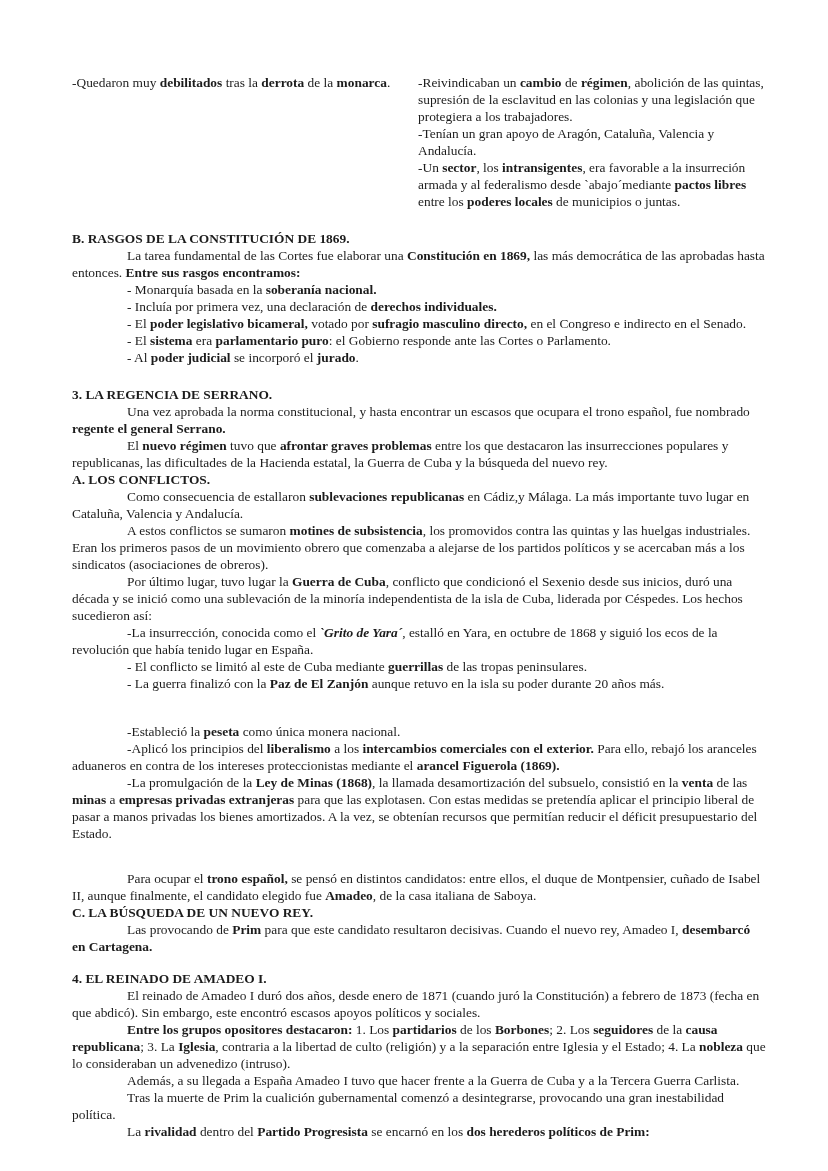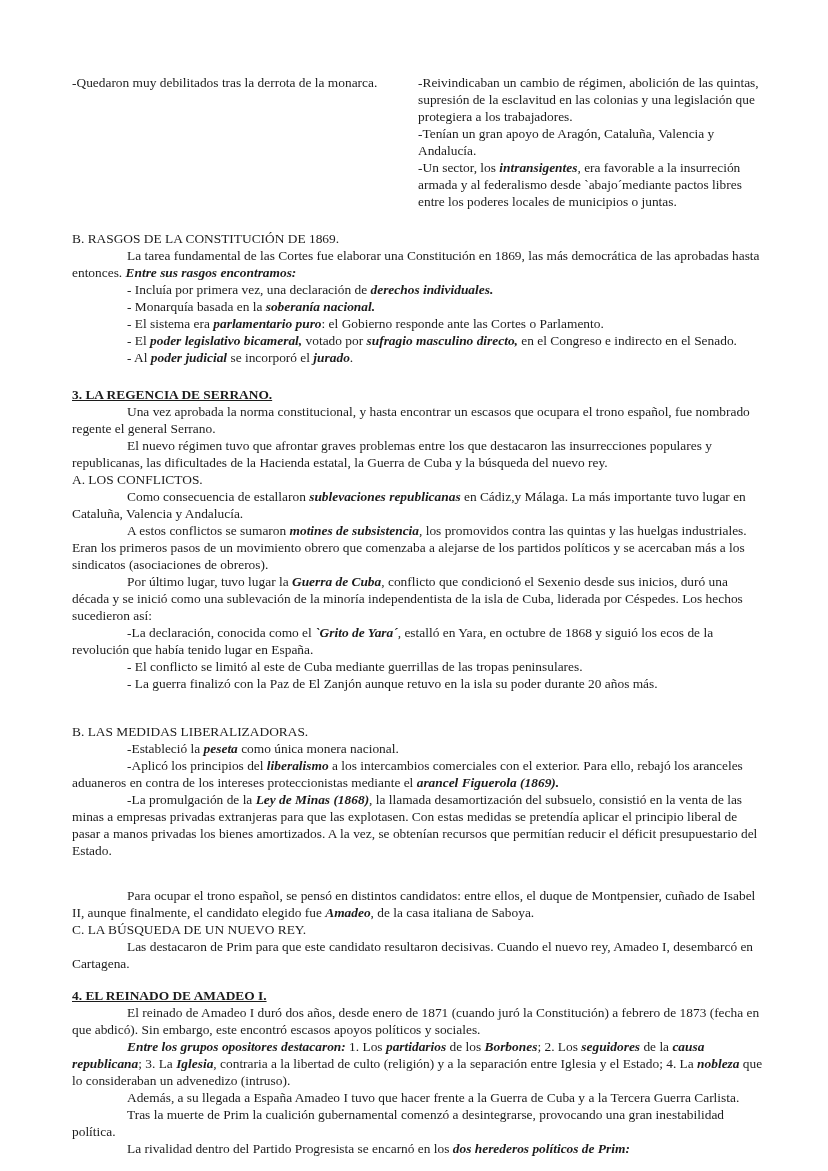--- a/index.html
+++ b/index.html
@@ -21,24 +21,24 @@
     background: #ffffff;
   }
   .top-cols { display: flex; align-items: flex-start; }
   .col-left  { width: 346px; flex: none; }
   .col-right { flex: 1; }
   .para { margin: 0; }
   .ind-first { text-indent: 55px; }
   .ind-block { margin-left: 55px; }
   .ind-none  { }
   .r-p  { }
-  .r-b  { font-weight: 400; }
+  .r-b  { font-weight: 700; }
   .r-i  { font-style: italic; font-weight: bold; }
-  .r-bi { font-weight: 700; font-style: italic; }
-  .r-bu { font-weight: 700; text-decoration: underline; }
+  .r-bi { font-weight: 700; }
+  .r-bu { font-weight: 700; }
   .section { margin-top: 17px; }
   #sections .section:nth-child(1) { margin-top: 20px; }
   #sections .section:nth-child(2) { margin-top: 20px; }
   #sections .section:nth-child(3) { margin-top: 31px; }
   #sections .section:nth-child(4) { margin-top: 28px; }
   #sections .section:nth-child(5) { margin-top: 15px; }
 </style>
 </head>
 <body style="background: rgb(255, 255, 255); color: rgb(28, 28, 28);">
 
@@ -50,48 +50,47 @@
     <div class="col-right" id="top-right">
         <div class="para ind-none"><span class="r-p">-Reivindicaban un </span><span class="r-b">cambio</span><span class="r-p"> de </span><span class="r-b">régimen</span><span class="r-p">, abolición de las quintas, supresión de la esclavitud en las colonias y una legislación que protegiera a los trabajadores.</span></div>
         <div class="para ind-none"><span class="r-p">-Tenían un gran apoyo de Aragón, Cataluña, Valencia y Andalucía.</span></div>
         <div class="para ind-none"><span class="r-p">-Un </span><span class="r-b">sector</span><span class="r-p">, los </span><span class="r-bi">intransigentes</span><span class="r-p">, era favorable a la insurreción armada y al federalismo desde `abajo´mediante </span><span class="r-b">pactos libres</span><span class="r-p"> entre los </span><span class="r-b">poderes locales</span><span class="r-p"> de municipios o juntas.</span></div>
       </div>
   </div>
   <div id="sections">
       <div class="section">
         <div class="para ind-none"><span class="r-b">B. RASGOS DE LA CONSTITUCIÓN DE 1869.</span></div>
         <div class="para ind-first"><span class="r-p">La tarea fundamental de las Cortes fue elaborar una </span><span class="r-b">Constitución en 1869,</span><span class="r-p"> las más democrática de las aprobadas hasta entonces. </span><span class="r-bi">Entre sus rasgos encontramos:</span></div>
+        <div class="para ind-block"><span class="r-p">- Monarquía basada en la </span><span class="r-bi">soberanía nacional.</span></div>
         <div class="para ind-block"><span class="r-p">- Incluía por primera vez, una declaración de </span><span class="r-bi">derechos individuales.</span></div>
-        <div class="para ind-block"><span class="r-p">- Monarquía basada en la </span><span class="r-bi">soberanía nacional.</span></div>
+        <div class="para ind-block"><span class="r-p">- El </span><span class="r-bi">poder legislativo bicameral,</span><span class="r-p"> votado por </span><span class="r-bi">sufragio masculino directo,</span><span class="r-p"> en el Congreso e indirecto en el Senado.</span></div>
         <div class="para ind-block"><span class="r-p">- El </span><span class="r-b">sistema</span><span class="r-p"> era </span><span class="r-bi">parlamentario puro</span><span class="r-p">: el Gobierno responde ante las Cortes o Parlamento.</span></div>
-        <div class="para ind-block"><span class="r-p">- El </span><span class="r-bi">poder legislativo bicameral,</span><span class="r-p"> votado por </span><span class="r-bi">sufragio masculino directo,</span><span class="r-p"> en el Congreso e indirecto en el Senado.</span></div>
         <div class="para ind-block"><span class="r-p">- Al </span><span class="r-bi">poder judicial</span><span class="r-p"> se incorporó el </span><span class="r-bi">jurado</span><span class="r-p">.</span></div>
       </div>
       <div class="section">
         <div class="para ind-none"><span class="r-bu">3. LA REGENCIA DE SERRANO.</span></div>
         <div class="para ind-first"><span class="r-p">Una vez aprobada la norma constitucional, y hasta encontrar un escasos que ocupara el trono español, fue nombrado </span><span class="r-b">regente el general Serrano.</span></div>
         <div class="para ind-first"><span class="r-p">El </span><span class="r-b">nuevo régimen</span><span class="r-p"> tuvo que </span><span class="r-b">afrontar graves problemas</span><span class="r-p"> entre los que destacaron las insurrecciones populares y republicanas, las dificultades de la Hacienda estatal, la Guerra de Cuba y la búsqueda del nuevo rey.</span></div>
         <div class="para ind-none"><span class="r-b">A. LOS CONFLICTOS.</span></div>
         <div class="para ind-first"><span class="r-p">Como consecuencia de estallaron </span><span class="r-bi">sublevaciones republicanas</span><span class="r-p"> en Cádiz,y Málaga. La más importante tuvo lugar en Cataluña, Valencia y Andalucía.</span></div>
         <div class="para ind-first"><span class="r-p">A estos conflictos se sumaron </span><span class="r-bi">motines de subsistencia</span><span class="r-p">, los promovidos contra las quintas y las huelgas industriales. Eran los primeros pasos de un movimiento obrero que comenzaba a alejarse de los partidos políticos y se acercaban más a los sindicatos (asociaciones de obreros).</span></div>
         <div class="para ind-first"><span class="r-p">Por último lugar, tuvo lugar la </span><span class="r-bi">Guerra de Cuba</span><span class="r-p">, conflicto que condicionó el Sexenio desde sus inicios, duró una década y se inició como una sublevación de la minoría independentista de la isla de Cuba, liderada por Céspedes. Los hechos sucedieron así:</span></div>
-        <div class="para ind-first"><span class="r-p">-La declaración, conocida como el </span><span class="r-i">`Grito de Yara´</span><span class="r-p">, estalló en Yara, en octubre de 1868 y siguió los ecos de la revolución que había tenido lugar en España.</span></div>
+        <div class="para ind-first"><span class="r-p">-La insurrección, conocida como el </span><span class="r-i">`Grito de Yara´</span><span class="r-p">, estalló en Yara, en octubre de 1868 y siguió los ecos de la revolución que había tenido lugar en España.</span></div>
         <div class="para ind-block"><span class="r-p">- El conflicto se limitó al este de Cuba mediante </span><span class="r-b">guerrillas</span><span class="r-p"> de las tropas peninsulares.</span></div>
         <div class="para ind-block"><span class="r-p">- La guerra finalizó con la </span><span class="r-b">Paz de El Zanjón</span><span class="r-p"> aunque retuvo en la isla su poder durante 20 años más.</span></div>
       </div>
       <div class="section">
-        <div class="para ind-none"><span class="r-b">B. LAS MEDIDAS LIBERALIZADORAS.</span></div>
         <div class="para ind-block"><span class="r-p">-Estableció la </span><span class="r-bi">peseta</span><span class="r-p"> como única monera nacional.</span></div>
         <div class="para ind-first"><span class="r-p">-Aplicó los principios del </span><span class="r-bi">liberalismo</span><span class="r-p"> a los </span><span class="r-b">intercambios comerciales con el exterior.</span><span class="r-p"> Para ello, rebajó los aranceles aduaneros en contra de los intereses proteccionistas mediante el </span><span class="r-bi">arancel Figuerola (1869).</span></div>
         <div class="para ind-first"><span class="r-p">-La promulgación de la </span><span class="r-bi">Ley de Minas (1868)</span><span class="r-p">, la llamada desamortización del subsuelo, consistió en la </span><span class="r-b">venta</span><span class="r-p"> de las </span><span class="r-b">minas</span><span class="r-p"> a </span><span class="r-b">empresas privadas extranjeras</span><span class="r-p"> para que las explotasen. Con estas medidas se pretendía aplicar el principio liberal de pasar a manos privadas los bienes amortizados. A la vez, se obtenían recursos que permitían reducir el déficit presupuestario del Estado.</span></div>
       </div>
       <div class="section">
         <div class="para ind-first"><span class="r-p">Para ocupar el </span><span class="r-b">trono español,</span><span class="r-p"> se pensó en distintos candidatos: entre ellos, el duque de Montpensier, cuñado de Isabel II, aunque finalmente, el candidato elegido fue </span><span class="r-bi">Amadeo</span><span class="r-p">, de la casa italiana de Saboya.</span></div>
         <div class="para ind-none"><span class="r-b">C. LA BÚSQUEDA DE UN NUEVO REY.</span></div>
-        <div class="para ind-first"><span class="r-p">Las destacaron de </span><span class="r-b">Prim</span><span class="r-p"> para que este candidato resultaron decisivas. Cuando el nuevo rey, Amadeo I, </span><span class="r-b">desembarcó en Cartagena.</span></div>
+        <div class="para ind-first"><span class="r-p">Las provocando de </span><span class="r-b">Prim</span><span class="r-p"> para que este candidato resultaron decisivas. Cuando el nuevo rey, Amadeo I, </span><span class="r-b">desembarcó en Cartagena.</span></div>
       </div>
       <div class="section">
         <div class="para ind-none"><span class="r-bu">4. EL REINADO DE AMADEO I.</span></div>
         <div class="para ind-first"><span class="r-p">El reinado de Amadeo I duró dos años, desde enero de 1871 (cuando juró la Constitución) a febrero de 1873 (fecha en que abdicó). Sin embargo, este encontró escasos apoyos políticos y sociales.</span></div>
         <div class="para ind-first"><span class="r-bi">Entre los grupos opositores destacaron:</span><span class="r-p"> 1. Los </span><span class="r-bi">partidarios</span><span class="r-p"> de los </span><span class="r-bi">Borbones</span><span class="r-p">; 2. Los </span><span class="r-bi">seguidores</span><span class="r-p"> de la </span><span class="r-bi">causa republicana</span><span class="r-p">; 3. La </span><span class="r-bi">Iglesia</span><span class="r-p">, contraria a la libertad de culto (religión) y a la separación entre Iglesia y el Estado; 4. La </span><span class="r-bi">nobleza</span><span class="r-p"> que lo consideraban un advenedizo (intruso).</span></div>
         <div class="para ind-first"><span class="r-p">Además, a su llegada a España Amadeo I tuvo que hacer frente a la Guerra de Cuba y a la Tercera Guerra Carlista.</span></div>
         <div class="para ind-first"><span class="r-p">Tras la muerte de Prim la cualición gubernamental comenzó a desintegrarse, provocando una gran inestabilidad política.</span></div>
         <div class="para ind-first"><span class="r-p">La </span><span class="r-b">rivalidad</span><span class="r-p"> dentro del </span><span class="r-b">Partido Progresista</span><span class="r-p"> se encarnó en los </span><span class="r-bi">dos herederos políticos de Prim:</span></div>
       </div>
     </div>

